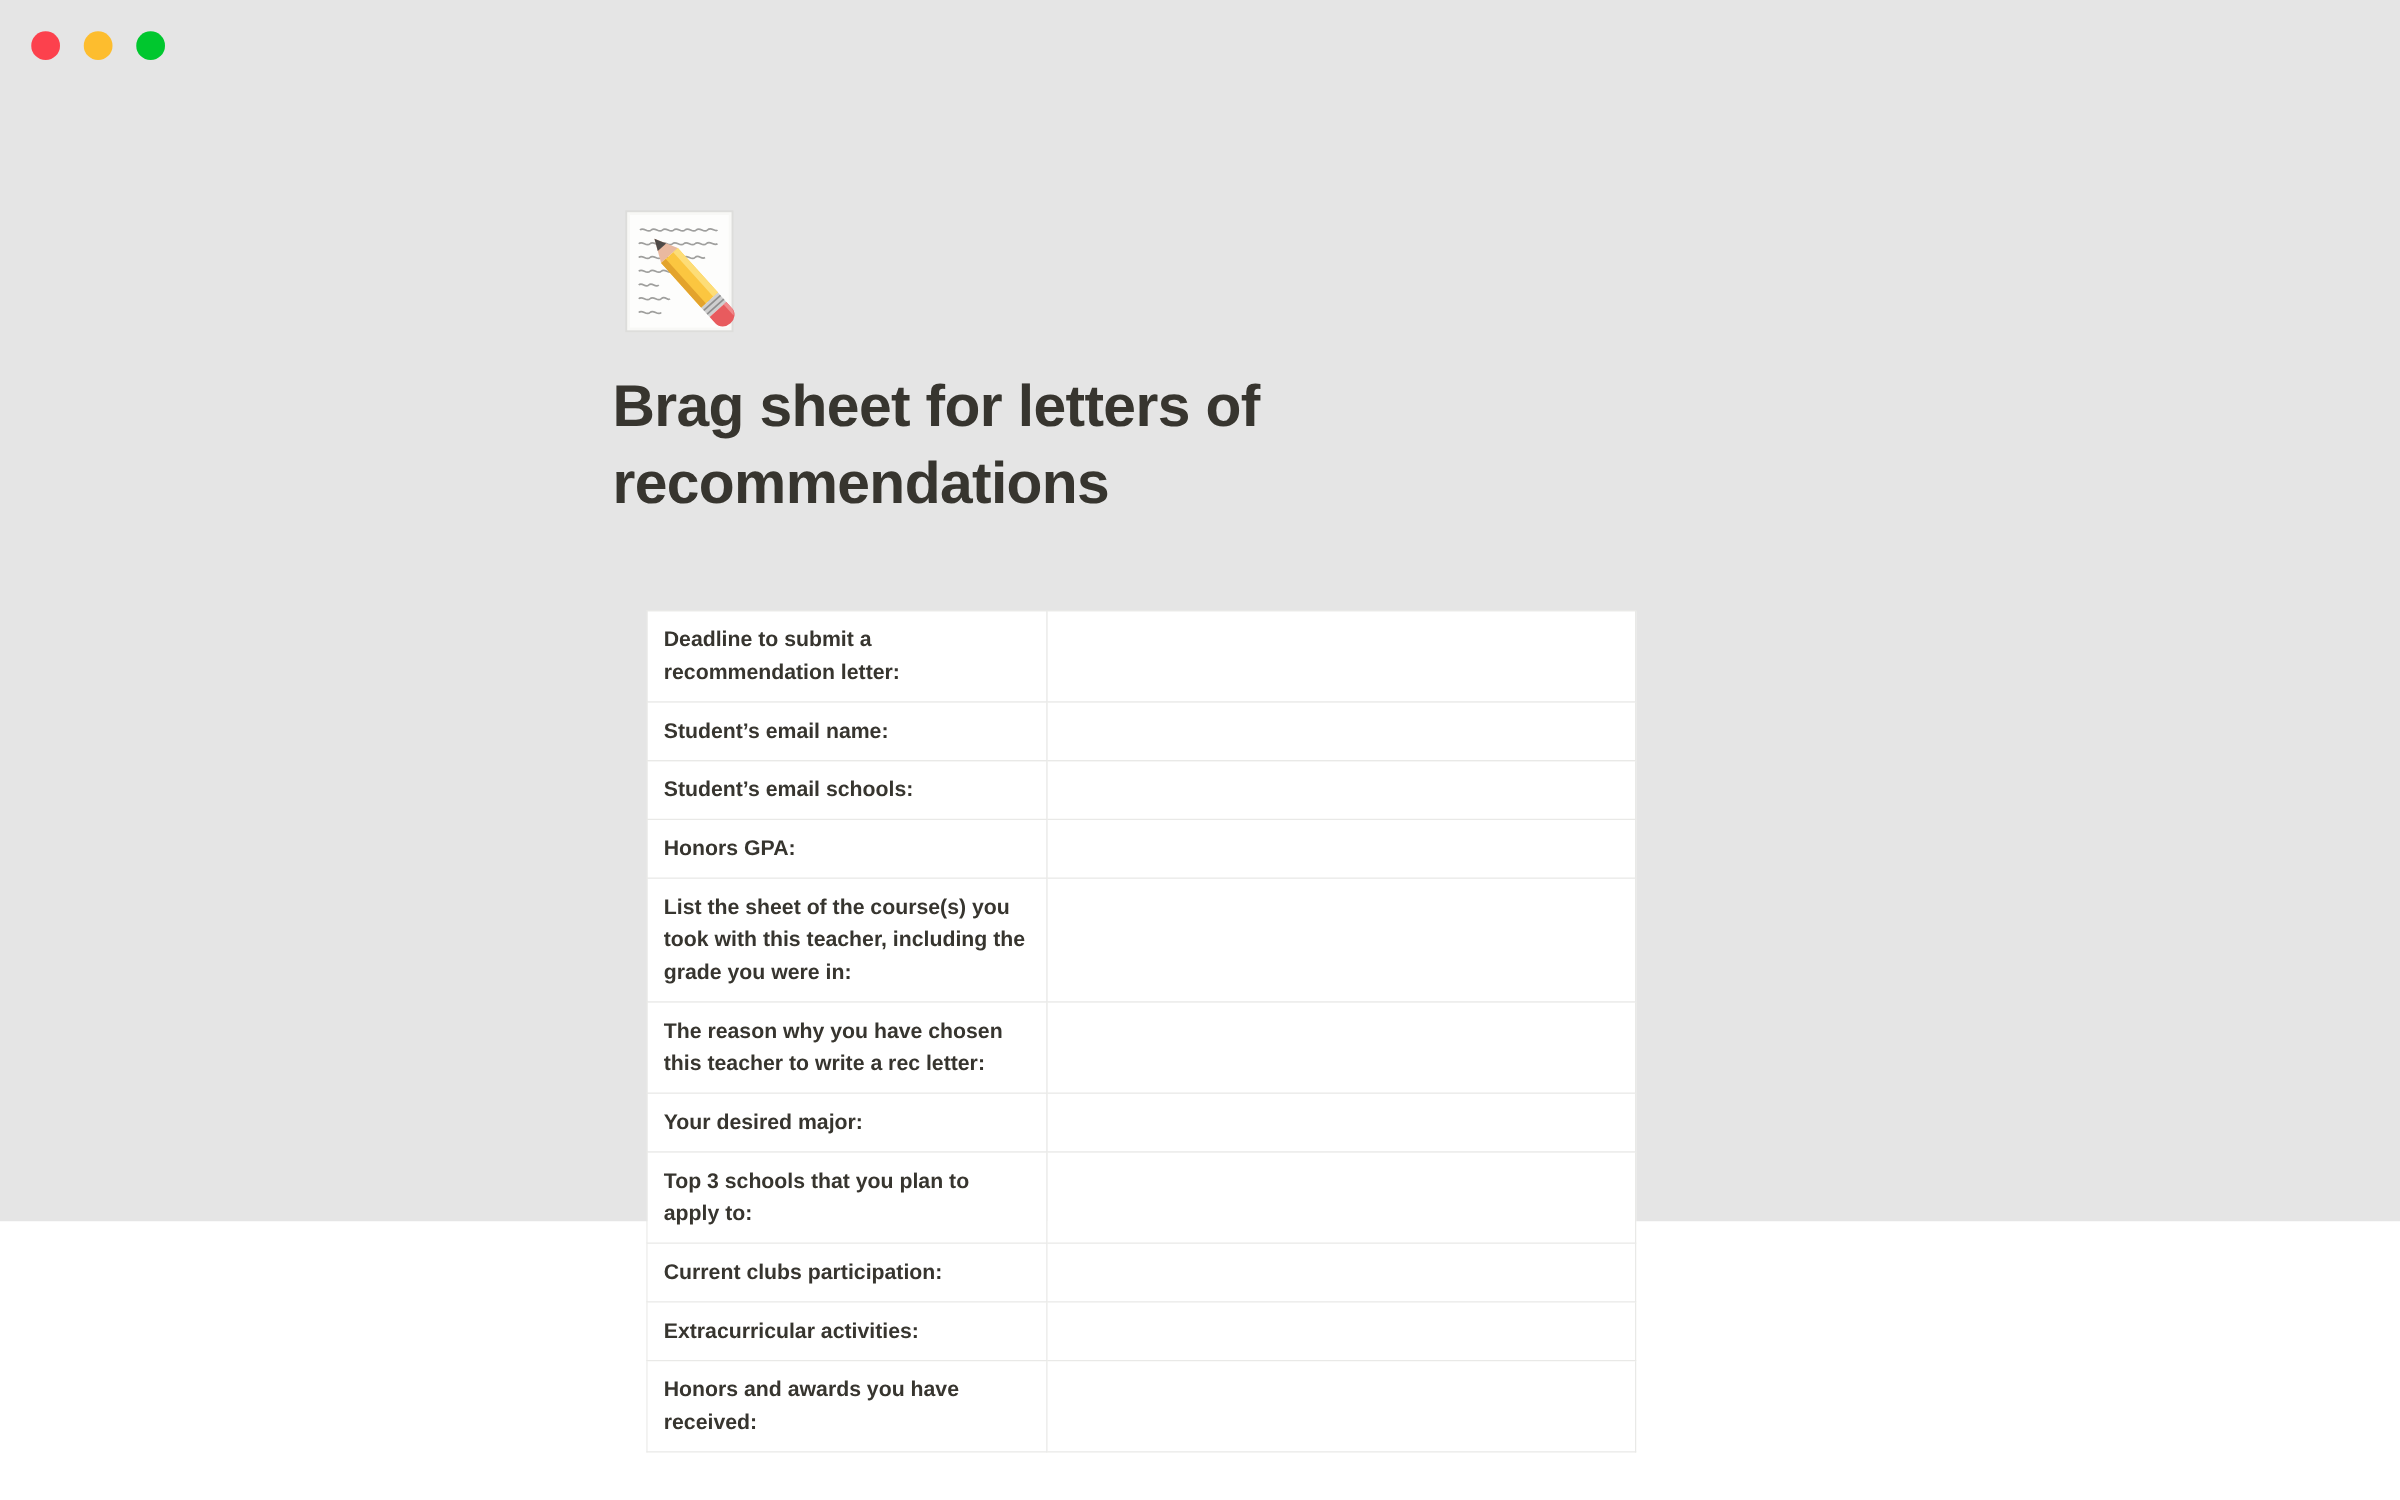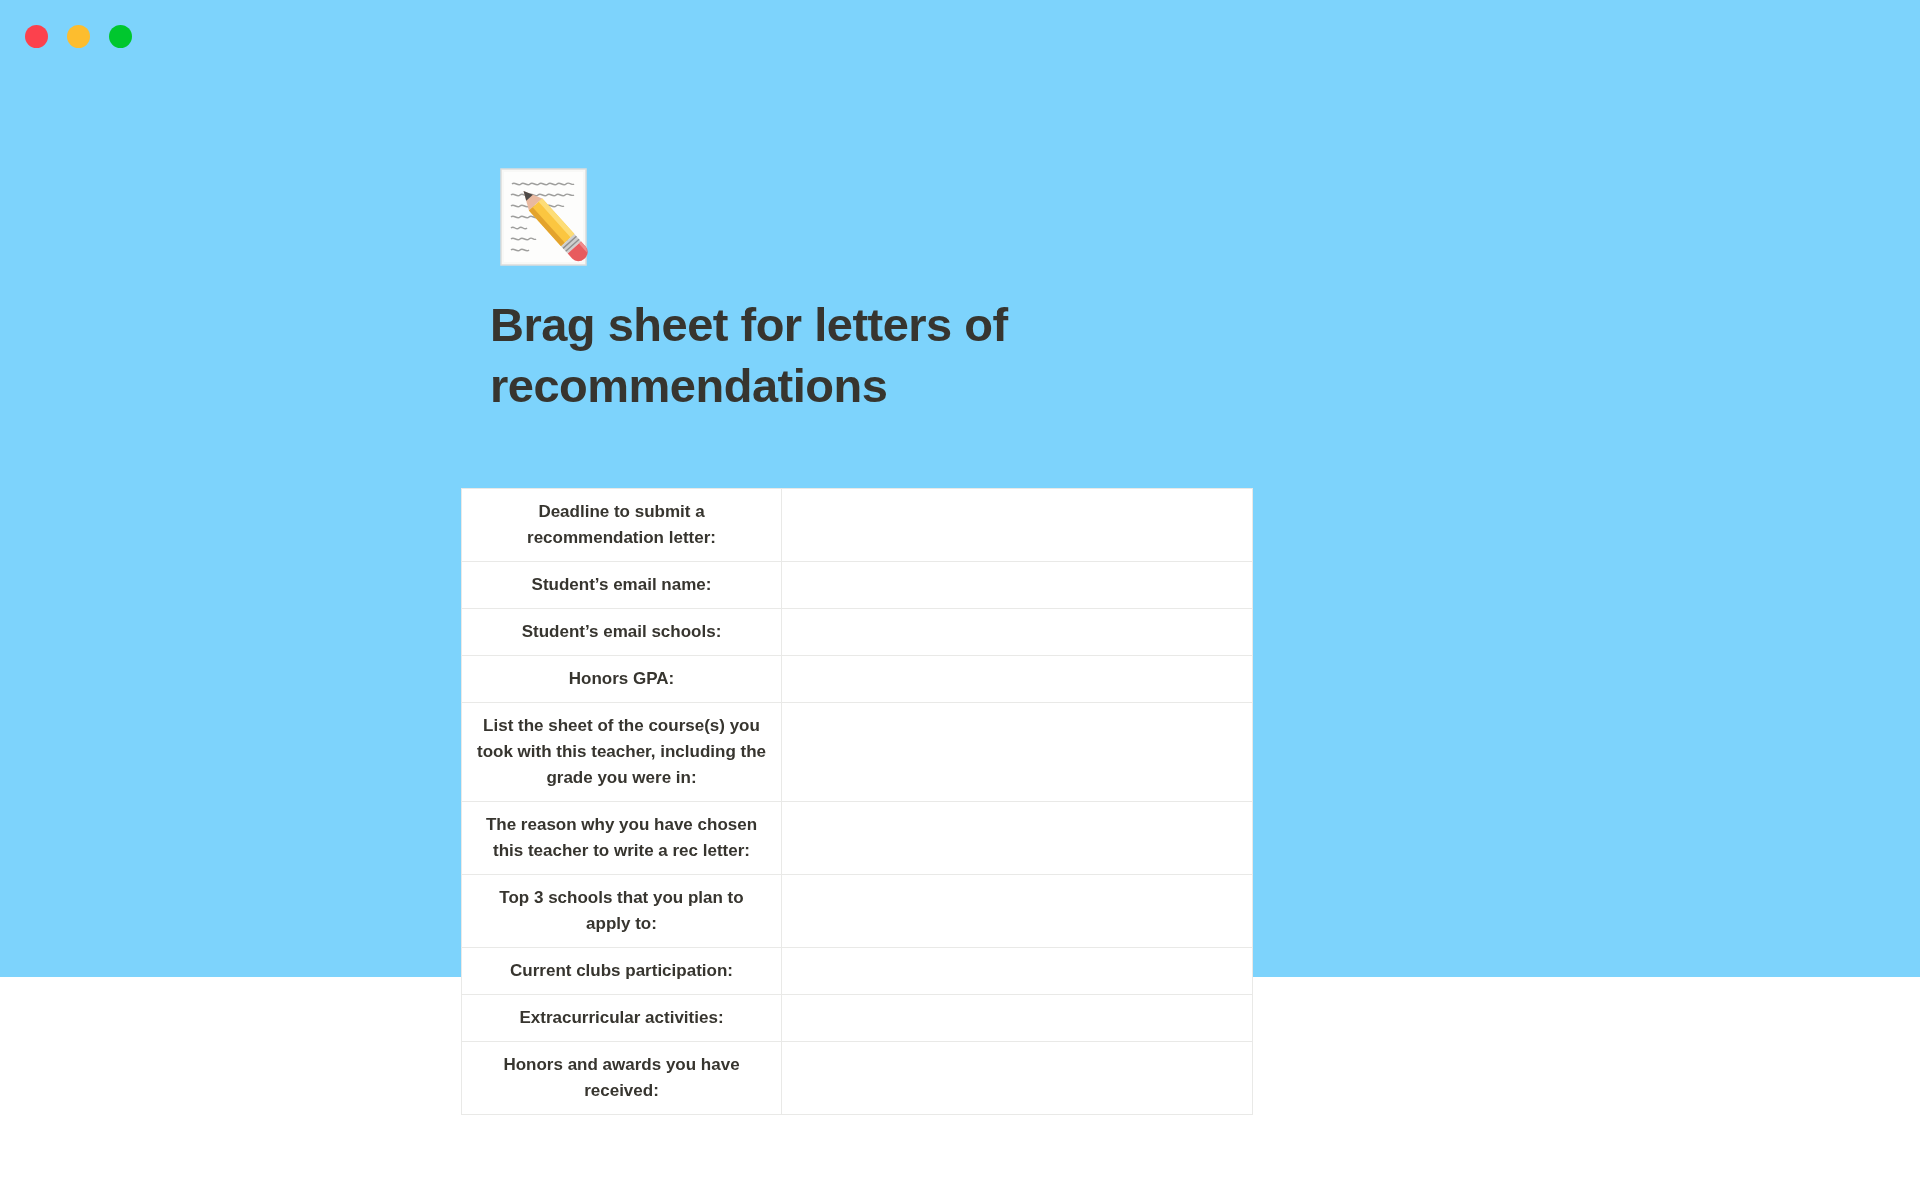--- a/index.html
+++ b/index.html
@@ -2,21 +2,21 @@
 <html><head>
 <meta charset="utf-8">
 <style>
   * { margin: 0; padding: 0; box-sizing: border-box; }
   html, body {
     width: 1920px; height: 1200px;
     background: #ffffff;
     overflow: hidden;
     font-family: "Liberation Sans", sans-serif;
   }
-  .page { position: relative; width: 1920px; height: 977px; background: #7dd3fc; }
+  .page { position: relative; width: 1920px; height: 977px; background: #e5e5e5; }
 
   
   .traffic-lights {
     position: absolute; left: 25px; top: 25px;
     display: flex; gap: 19px;
   }
   .traffic-lights .light {
     width: 23px; height: 23px; border-radius: 50%;
     border: none; padding: 0; cursor: pointer;
   }
@@ -34,24 +34,23 @@
   .page-title {
     position: absolute; left: 490px; top: 294px;
     width: 640px;
     font-size: 47px; font-weight: 700; line-height: 61px;
     letter-spacing: -0.5px;
     color: #37352f;
   }
 
   
   .table-clip {
-    position: absolute; left: 461px; top: 488px;
+    position: absolute; left: 517px; top: 488px;
     width: 793px; height: 690px;
     overflow: hidden;
-    text-align: center;
   }
   table.brag {
     border-collapse: collapse;
     width: 791px;
     table-layout: fixed;
   }
   table.brag td {
     border: 1px solid #e9e9e7;
     vertical-align: middle;
     padding: 10px 13px;
@@ -133,20 +132,24 @@
         </tr>
         <tr>
           <td class="label-cell">List the sheet of the course(s) you took with this teacher, including the grade you were in:</td>
           <td class="value-cell"></td>
         </tr>
         <tr>
           <td class="label-cell">The reason why you have chosen this teacher to write a rec letter:</td>
           <td class="value-cell"></td>
         </tr>
         <tr>
+          <td class="label-cell">Your desired major:</td>
+          <td class="value-cell"></td>
+        </tr>
+        <tr>
           <td class="label-cell">Top 3 schools that you plan to apply to:</td>
           <td class="value-cell"></td>
         </tr>
         <tr>
           <td class="label-cell">Current clubs participation:</td>
           <td class="value-cell"></td>
         </tr>
         <tr>
           <td class="label-cell">Extracurricular activities:</td>
           <td class="value-cell"></td>

